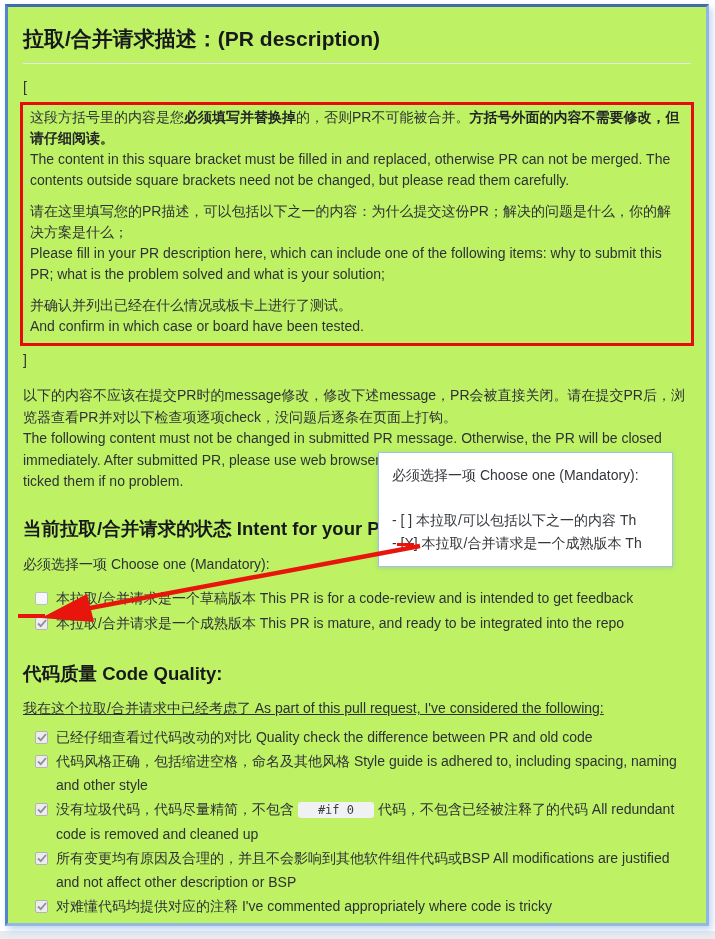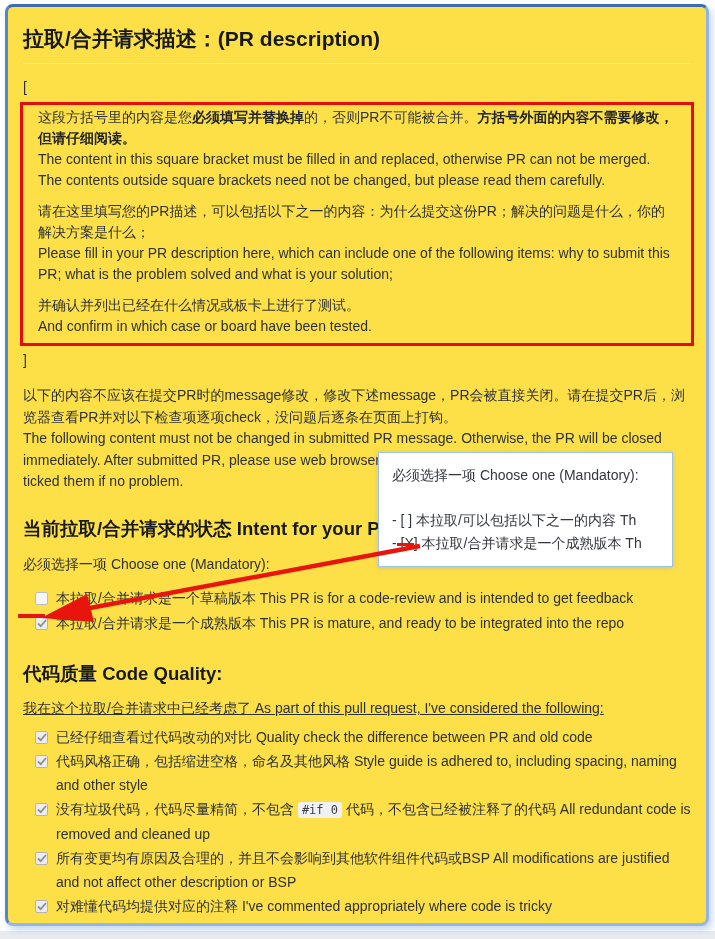--- a/index.html
+++ b/index.html
@@ -9,36 +9,36 @@
     background:#ffffff;
     font-family:"Liberation Sans","DejaVu Sans",sans-serif;
     color:#2e3136; font-size:14px;
   }
   .bottom-strip{
     position:absolute; left:0; right:0; bottom:0; height:8px;
     background:#e9ebef; z-index:0;
   }
   .card{
     position:absolute; left:5px; top:4px; width:704px; height:922px;
-    background:#fde047; border:3px solid;
+    background:#bef264; border:3px solid;
     border-color:#3f6cb0 #8fb4e6 #92b8e8 #5585c9;
-    border-radius:8px; z-index:1;
+    border-radius:0; z-index:1;
     box-shadow:3px 4px 7px rgba(150,180,228,.55);
     overflow:hidden;
   }
   .content{ padding:10px 15px 0; }
 
   h1.page-title{
     font-size:21px; line-height:29px; font-weight:700; color:#17191c;
     margin:7px 0 0; padding-bottom:10px; border-bottom:1px solid #e3e6ea;
   }
   p{ margin:0; line-height:21.5px; }
   .bracket-line{ margin:13px 0 3px; }
   .red-box{
-    margin:2px -3px 0; border:3px solid #e60c0c; padding:2px 15px 6px;
+    margin:2px -3px 0; border:3px solid #e60c0c; padding:2px 7px 6px;
   }
   .red-box p{ margin:10px 0 0; line-height:21px; }
   .red-box p:first-child{ margin-top:0; }
   b{ font-weight:700; color:#222428; }
   .bracket-close-line{ margin:4px 0 12px; }
   .notice-par{ margin:14px 0 0; }
 
   h2.section-heading{
     font-size:18.5px; line-height:27px; font-weight:700; color:#17191c;
     margin:22px 0 0;
@@ -55,21 +55,21 @@
     border:1px solid #b9bec6; border-radius:2px; background:#f6f7f9;
     display:inline-flex; align-items:center; justify-content:center;
   }
   .cb.checked{ background:#ededee; border-color:#b3b3b6; }
   .cb svg{ display:none; }
   .cb.checked svg{ display:block; }
   .task-text{ flex:1 1 auto; }
 
   code.inline-code{
     font-family:"DejaVu Sans Mono","Liberation Mono",monospace;
-    font-size:12px; background:#f0f1f2; border-radius:3px; padding:1px 4px;
+    font-size:12px; background:#f0f1f2; border-radius:3px; padding:1px 20px;
     color:#3a3d42;
   }
   code.inline-code:empty{ display:none; padding:0; }
 
   .tooltip{
     position:absolute; left:378px; top:452px; width:295px; height:115px;
     background:#fff; border:1px solid #9ec1e8; z-index:5;
     box-shadow:0 1px 5px rgba(120,150,200,.35);
     padding:11px 13px; overflow:hidden;
   }

